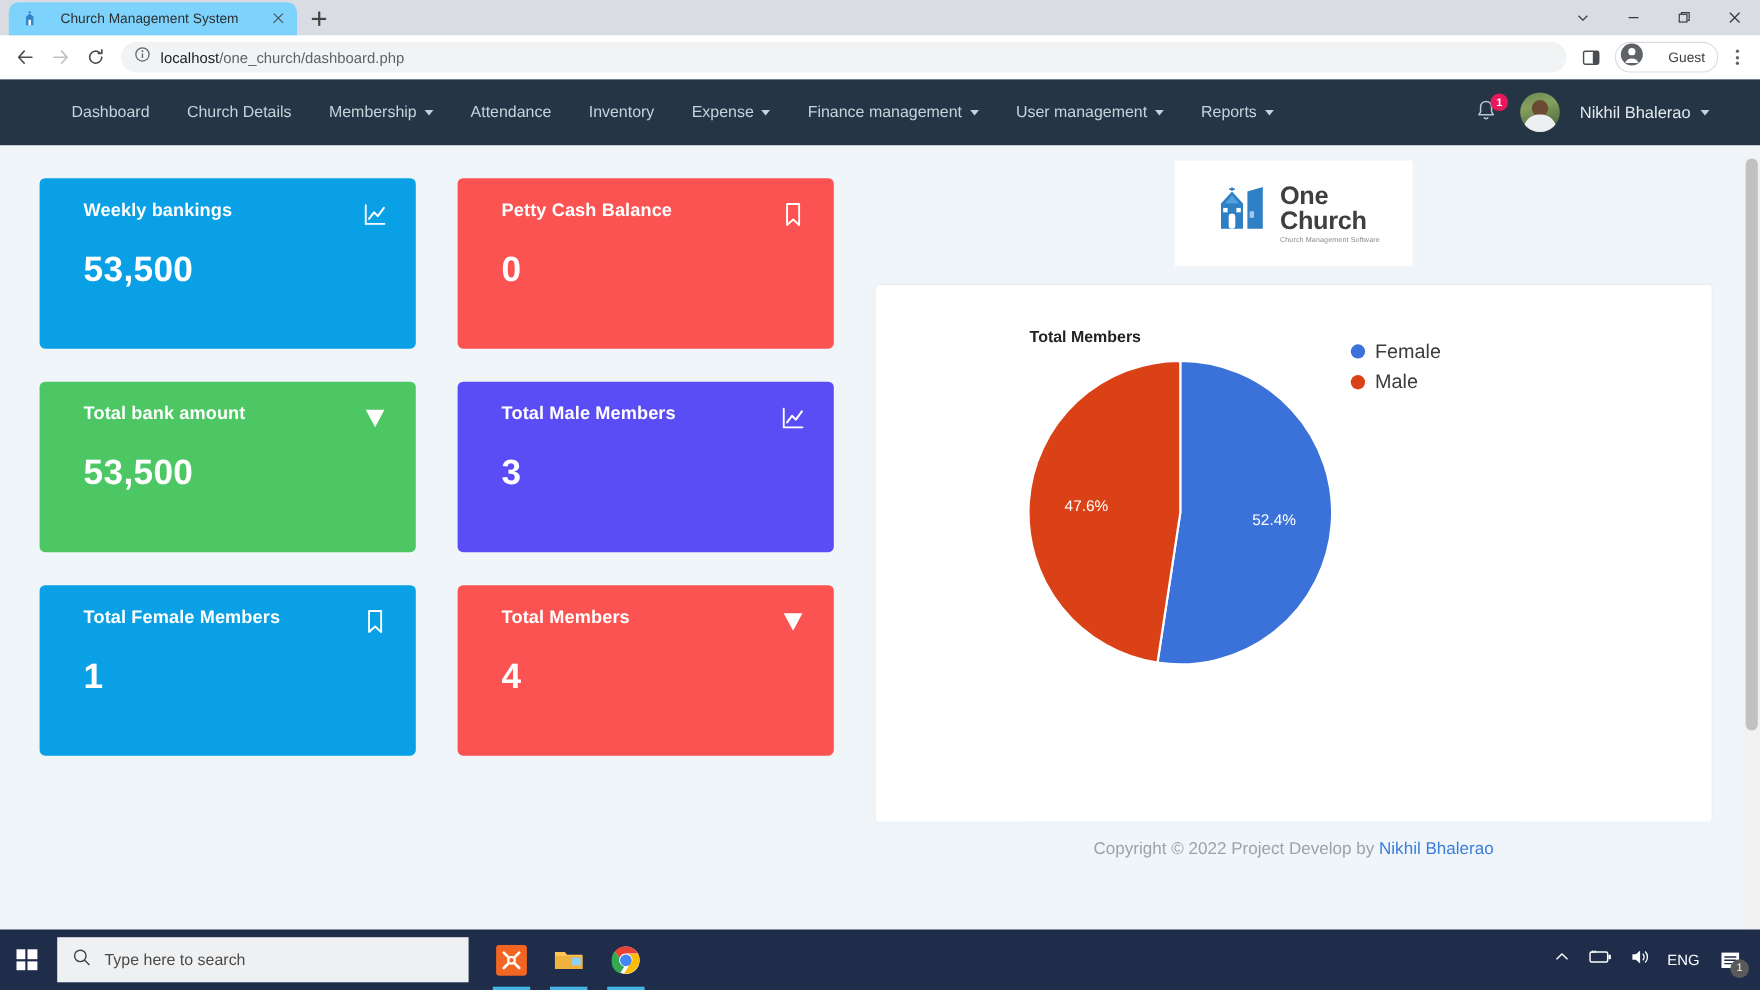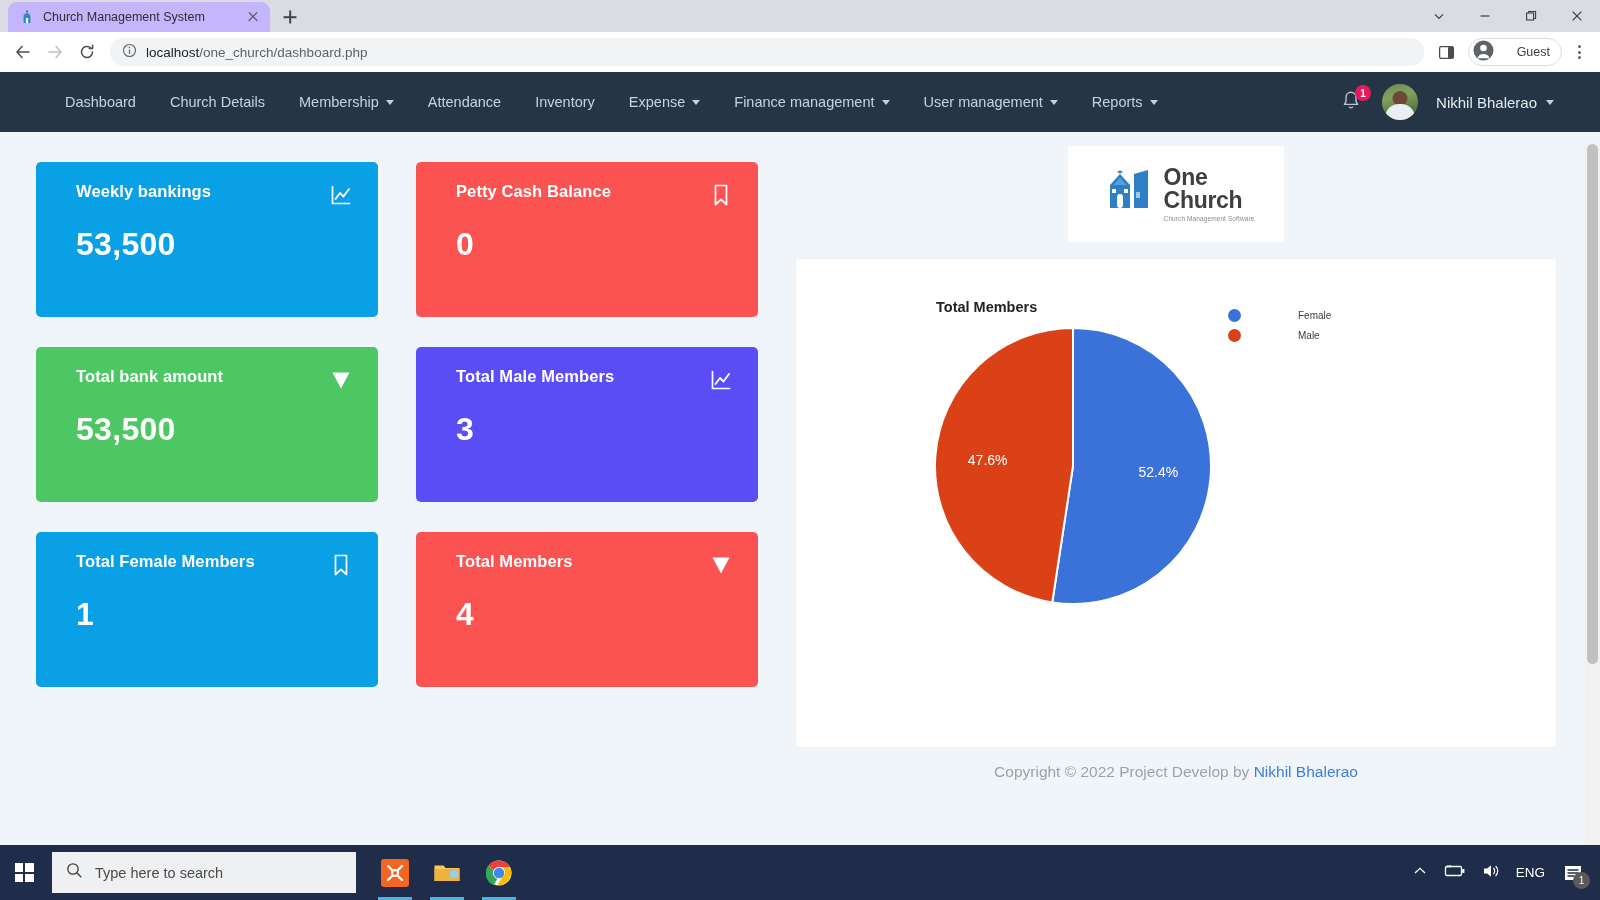--- a/index.html
+++ b/index.html
@@ -7,23 +7,23 @@
     width: 1600px; height: 900px;
     font-family: "Liberation Sans", sans-serif;
     overflow: hidden; background: #ffffff;
   }
 
   
   .browser { width: 1600px; height: 845px; background: #d9dde3; position: relative; }
 
   .titlebar { height: 32px; background: #d9dde3; display: flex; align-items: flex-end; position: relative; }
   .tab {
-    height: 30px; width: 262px; background: #c4b5fd;
+    height: 30px; width: 262px; background: #7dd3fc;
     border-radius: 9px 9px 0 0; margin-left: 8px;
-    display: flex; align-items: center; padding: 0 8px 0 11px; gap: 8px;
+    display: flex; align-items: center; padding: 0 8px 0 11px; gap: 20px;
     position: relative;
     justify-content: center;
   }
   .tab-favicon { width: 16px; height: 16px; flex: 0 0 16px; position: relative; }
   .tab-title {
     font-size: 12.5px; color: #2d2f31; white-space: nowrap;
     overflow: hidden; text-overflow: ellipsis; flex: 1;
   }
   .tab-close { width: 18px; height: 18px; position: relative; flex: 0 0 18px; }
   .tab-close::before, .tab-close::after {
@@ -117,41 +117,41 @@
 
   .chart-card {
     width: 100%; background: #fff; border-radius: 3px; margin-top: 17px;
     height: 488px; position: relative; box-shadow: 0 0 2px rgba(0,0,0,.05);
   }
   .chart-title { position: absolute; left: 140px; top: 40px; font-size: 14.5px; font-weight: 700; color: #222; }
   .pie-wrap { position: absolute; left: 138px; top: 68px; width: 278px; height: 278px; }
   .legend { position: absolute; left: 432px; top: 50px; }
   .legend-item { display: flex; align-items: center; gap: 9px; margin-bottom: 7px; }
   .legend-dot { width: 13px; height: 13px; border-radius: 50%; flex: 0 0 13px; }
-  .legend-label { font-size: 10px; color: #3b3b3b; margin-left: 48px; }
+  .legend-label { font-size: 18px; color: #3b3b3b; }
 
   .footer { text-align: center; font-size: 15.5px; color: #9aa3ab; padding-top: 16px; }
   .footer a { color: #3b7ddd; text-decoration: none; }
 
   
   .scrollbar { position: absolute; right: 0; top: 72px; width: 15px; height: 773px; background: #f1f1f1; }
   .scrollthumb { position: absolute; top: 0; left: 2px; width: 11px; height: 520px; background: #c1c1c1; border-radius: 6px; }
   .scroll-up, .scroll-dn { position: absolute; left: 0; width: 15px; height: 15px; display: flex; align-items: center; justify-content: center; }
   .scroll-up { top: 0; }
 
   
   .taskbar {
     width: 1600px; height: 55px; background: #1f2d4a;
     display: flex; align-items: center; position: relative;
   }
   .startbtn { width: 48px; height: 55px; display: flex; align-items: center; justify-content: center; }
   .winlogo { width: 19px; height: 19px; display: grid; grid-template-columns: 1fr 1fr; grid-template-rows: 1fr 1fr; gap: 2px; }
   .winlogo i { background: #fff; display: block; }
   .searchbox {
-    width: 304px; height: 41px; background: #eff0f2; margin-left: 4px;
+    width: 374px; height: 41px; background: #eff0f2; margin-left: 4px;
     display: flex; align-items: center; gap: 12px; padding: 0 14px;
   }
   .search-text { font-size: 14.5px; color: #4a4a4a; }
   .tb-apps { display: flex; align-items: center; gap: 6px; margin-left: 16px; }
   .tb-app { width: 46px; height: 55px; display: flex; align-items: center; justify-content: center; position: relative; }
   .tb-app.active::after { content: ""; position: absolute; bottom: 0; left: 6px; right: 6px; height: 3px; background: #46b4e6; }
   .xampp { width: 28px; height: 28px; background: #f26522; border-radius: 3px; display: flex; align-items: center; justify-content: center; color: #fff; font-size: 18px; font-weight: 700; }
   .tray { position: absolute; right: 0; display: flex; align-items: center; gap: 15px; height: 55px; padding-right: 14px; color: #fff; }
   .tray-lang { font-size: 13.5px; color: #fff; }
   .tray-note { width: 26px; height: 26px; position: relative; display: flex; align-items: center; justify-content: center; }

